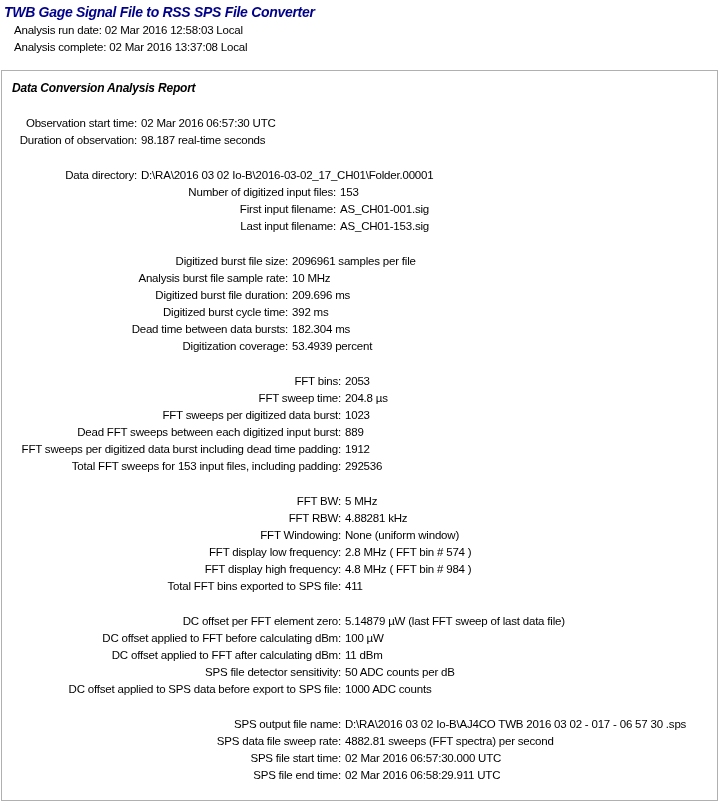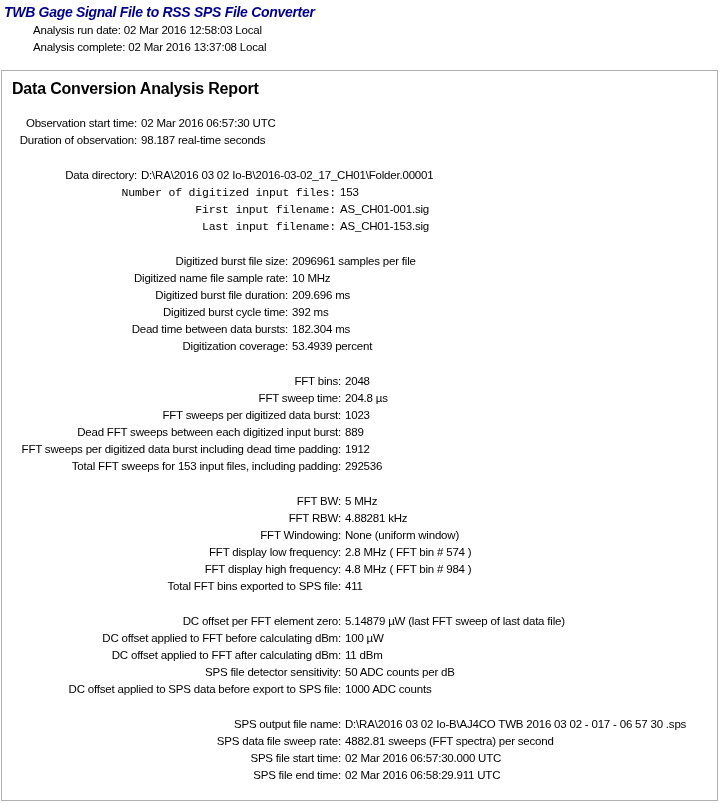--- a/index.html
+++ b/index.html
@@ -6,33 +6,33 @@
   body {
     width:721px; height:804px;
     font-family:"Liberation Sans","DejaVu Sans",sans-serif;
     font-size:11.5px; letter-spacing:-0.2px; color:#000;
     overflow:hidden;
   }
   .app-title {
     font-size:14px; font-weight:bold; color:#00008c;
     padding:3px 0 1px 4px; letter-spacing:-0.3px; line-height:18px;font-style:italic;
   }
-  .meta { padding-left:6px; line-height:17px;margin-left:27px; }
+  .meta { padding-left:14px; line-height:17px; }
   .panel {
     margin:14px 0 0 1px; width:717px; height:731px;
     border:1px solid #b0b0b0; box-sizing:border-box;
     padding-top:9px; overflow:hidden; background:#fff;
   }
-  .panel-heading { font-weight:bold; font-size:16px; line-height:17px; padding-left:10px; }
+  .panel-heading { font-weight:bold; font-size:12px; line-height:17px; padding-left:10px;font-style:italic; }
   .group { margin-top:18px; }
   .row { line-height:17px; white-space:pre; }
   .lbl { display:inline-block; text-align:right; white-space:pre; vertical-align:top; }
   .val { padding-left:4px; white-space:pre;text-align:center; }
   .c135 .lbl { width:135px; }
-  .c334 .lbl { width:334px;font-family:Liberation Mono, monospace; }
+  .c334 .lbl { width:334px; }
   .c286 .lbl { width:286px;text-align:right; }
   .c339 .lbl { width:339px; }
 </style>
 </head>
 <body>
 
 <div class="app-title">TWB Gage Signal File to RSS SPS File Converter</div>
 <div class="meta">Analysis run date: 02 Mar 2016 12:58:03 Local</div>
 <div class="meta">Analysis complete: 02 Mar 2016 13:37:08 Local</div>
 
@@ -46,29 +46,29 @@
 
   <div class="group">
     <div class="row c135"><span class="lbl">Data directory:</span><span class="val">D:\RA\2016 03 02 Io-B\2016-03-02_17_CH01\Folder.00001</span></div>
     <div class="row c334"><span class="lbl">Number of digitized input files:</span><span class="val">153</span></div>
     <div class="row c334"><span class="lbl">First input filename:</span><span class="val">AS_CH01-001.sig</span></div>
     <div class="row c334"><span class="lbl">Last input filename:</span><span class="val">AS_CH01-153.sig</span></div>
   </div>
 
   <div class="group">
     <div class="row c286"><span class="lbl">Digitized burst file size:</span><span class="val">2096961 samples per file</span></div>
-    <div class="row c286"><span class="lbl">Digitized name file sample rate:</span><span class="val">10 MHz</span></div>
+    <div class="row c286"><span class="lbl">Analysis burst file sample rate:</span><span class="val">10 MHz</span></div>
     <div class="row c286"><span class="lbl">Digitized burst file duration:</span><span class="val">209.696 ms</span></div>
     <div class="row c286"><span class="lbl">Digitized burst cycle time:</span><span class="val">392 ms</span></div>
     <div class="row c286"><span class="lbl">Dead time between data bursts:</span><span class="val">182.304 ms</span></div>
     <div class="row c286"><span class="lbl">Digitization coverage:</span><span class="val">53.4939 percent</span></div>
   </div>
 
   <div class="group">
-    <div class="row c339"><span class="lbl">FFT bins:</span><span class="val">2048</span></div>
+    <div class="row c339"><span class="lbl">FFT bins:</span><span class="val">2053</span></div>
     <div class="row c339"><span class="lbl">FFT sweep time:</span><span class="val">204.8 µs</span></div>
     <div class="row c339"><span class="lbl">FFT sweeps per digitized data burst:</span><span class="val">1023</span></div>
     <div class="row c339"><span class="lbl">Dead FFT sweeps between each digitized input burst:</span><span class="val">889</span></div>
     <div class="row c339"><span class="lbl">FFT sweeps per digitized data burst including dead time padding:</span><span class="val">1912</span></div>
     <div class="row c339"><span class="lbl">Total FFT sweeps for 153 input files, including padding:</span><span class="val">292536</span></div>
   </div>
 
   <div class="group">
     <div class="row c339"><span class="lbl">FFT BW:</span><span class="val">5 MHz</span></div>
     <div class="row c339"><span class="lbl">FFT RBW:</span><span class="val">4.88281 kHz</span></div>

